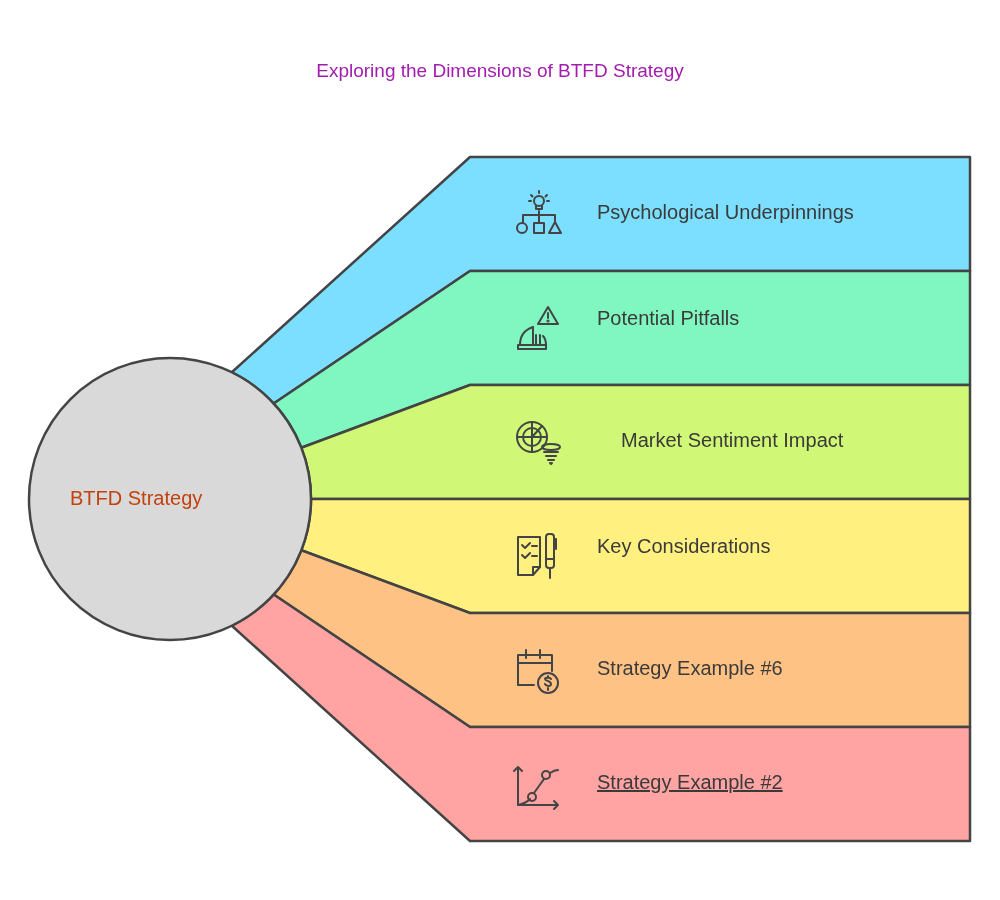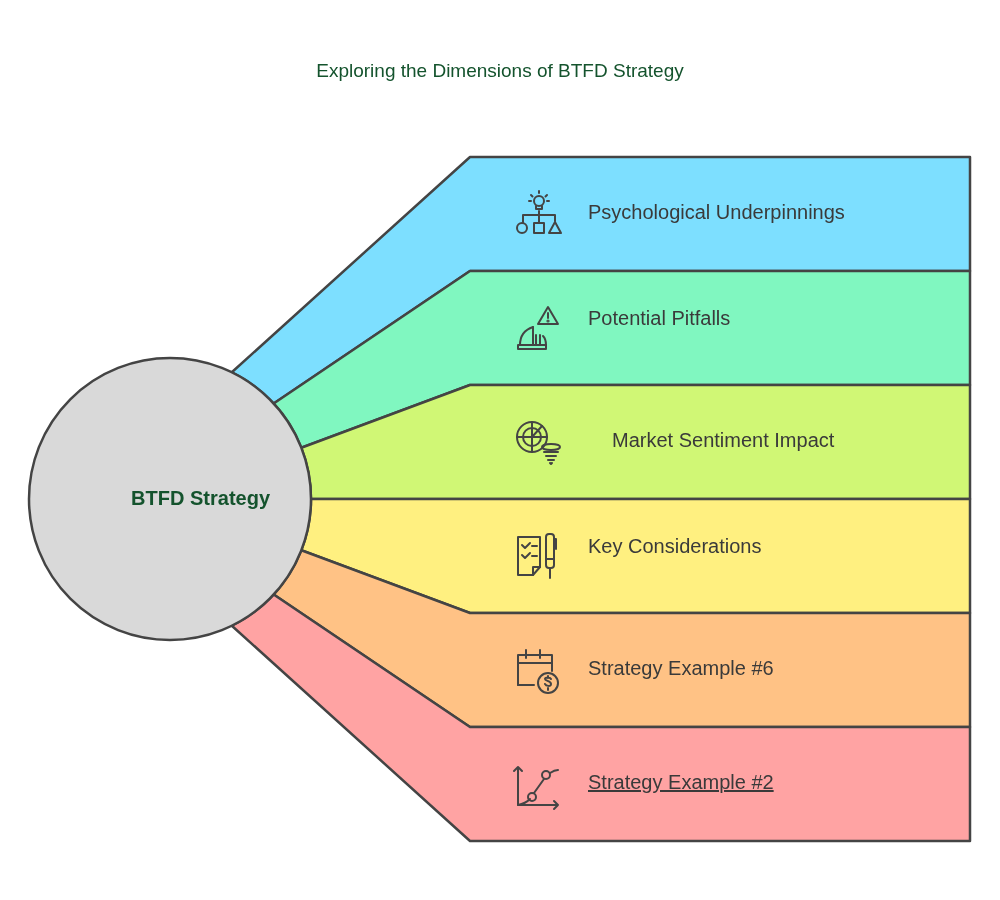--- a/index.html
+++ b/index.html
@@ -1,21 +1,21 @@
 <!DOCTYPE html>
 <html><head>
   <meta charset="utf-8">
   <style>
     html, body { margin: 0; padding: 0; background: #ffffff; }
     body { width: 1000px; height: 900px; position: relative; overflow: hidden; font-family: "Liberation Sans", sans-serif; }
-    #title { position: absolute; left: 0; top: 60px; width: 1000px; text-align: center; font-size: 19px; color: #14532d; }
+    #title { position: absolute; left: 0; top: 60px; width: 1000px; text-align: center; font-size: 19px; color: #a21caf; }
     svg#diagram { position: absolute; left: 0; top: 0; }
     .band { stroke: #444444; stroke-width: 2.5; stroke-linejoin: round; }
-    .label { position: absolute; font-size: 20px; color: #3a3a3a; white-space: nowrap; }
-    .center-label { position: absolute; font-weight: bold; font-size: 20px; color: #14532d; white-space: nowrap; text-align: right; }
+    .label { position: absolute; font-size: 20px; color: #3a3a3a; white-space: nowrap; margin-left: 9px; }
+    .center-label { position: absolute; font-weight: normal; font-size: 20px; color: #c2410c; white-space: nowrap; text-align: left; }
     .ico { fill: none; stroke: #444444; stroke-width: 2; stroke-linecap: round; stroke-linejoin: round; }
   </style>
 </head>
 <body>
 
 <div id="title">Exploring the Dimensions of BTFD Strategy</div>
 
 <svg id="diagram" width="1000" height="900">
   <g id="bands">
       <path d="M 231.81033169725993 372.2700394718174 L 470 157 L 970 157 L 970 271 L 470 271 L 273.67857013643584 403.43978812045174 A 141 141 0 0 0 231.81033169725993 372.2700394718174 Z" fill="#7ddfff" class="band"></path>

